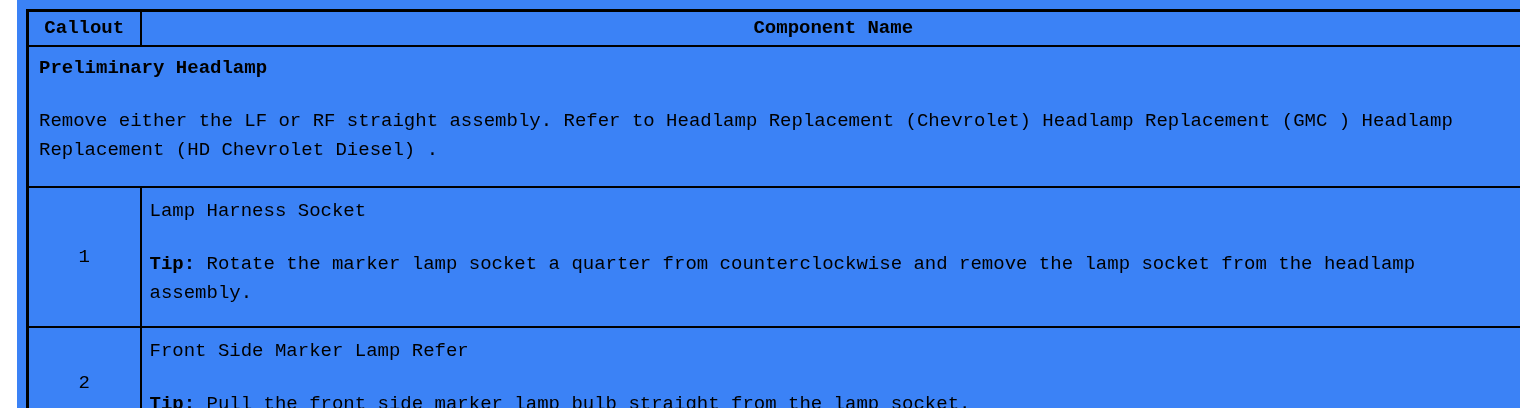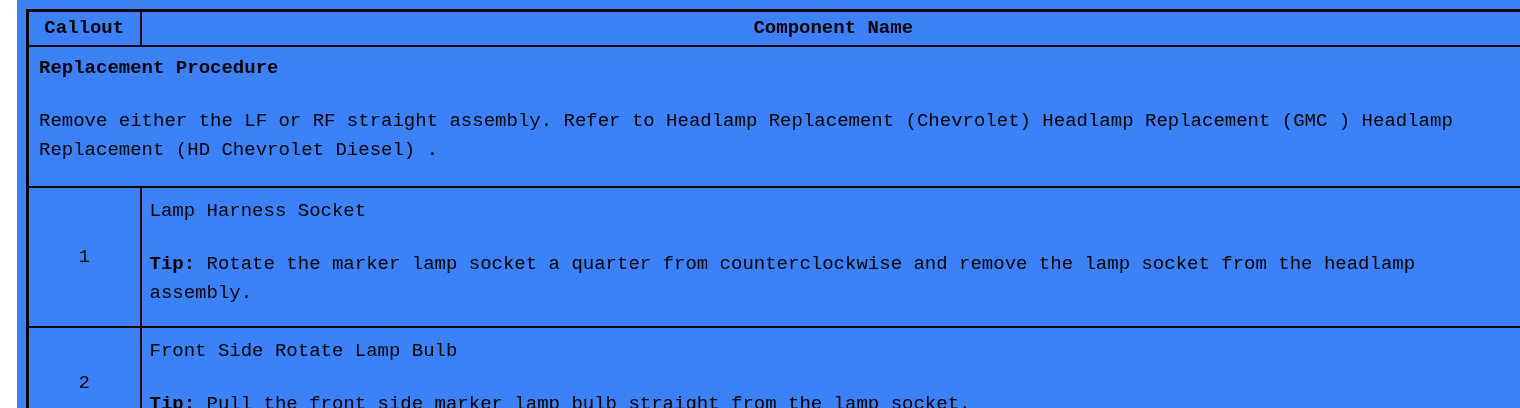--- a/index.html
+++ b/index.html
@@ -87,33 +87,33 @@
       <col class="col-callout">
       <col>
     </colgroup>
     <tbody>
       <tr class="header-row">
         <th>Callout</th>
         <th>Component Name</th>
       </tr>
       <tr class="preliminary-row">
         <td class="preliminary-cell" colspan="2">
-          <p class="preliminary-title">Replacement Procedure</p>
+          <p class="preliminary-title">Preliminary Headlamp</p>
           <p class="preliminary-body">Remove either the LF or RF straight assembly. Refer to Headlamp Replacement (Chevrolet) Headlamp Replacement (GMC ) Headlamp Replacement (HD Chevrolet Diesel) .</p>
         </td>
       </tr>
       <tr class="item-row-1">
         <td class="callout-cell">1</td>
         <td class="component-cell">
           <p class="component-name">Lamp Harness Socket</p>
           <p class="component-tip"><span class="tip-label">Tip:</span> <span>Rotate the marker lamp socket a quarter from counterclockwise and remove the lamp socket from the headlamp assembly.</span></p>
         </td>
       </tr>
       <tr class="item-row-2">
         <td class="callout-cell">2</td>
         <td class="component-cell">
-          <p class="component-name">Front Side Rotate Lamp Bulb</p>
+          <p class="component-name">Front Side Marker Lamp Refer</p>
           <p class="component-tip"><span class="tip-label">Tip:</span> <span>Pull the front side marker lamp bulb straight from the lamp socket.</span></p>
         </td>
       </tr>
     </tbody>
   </table>
 </div>
 
 </body></html>

